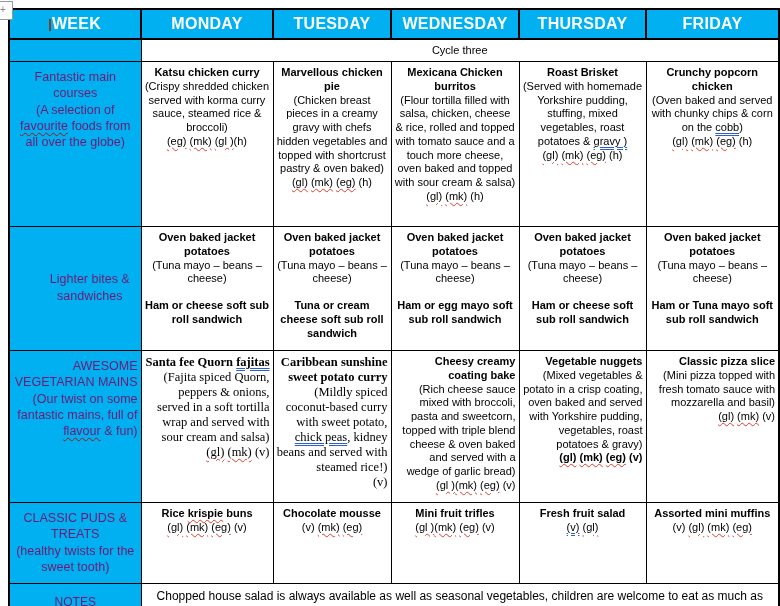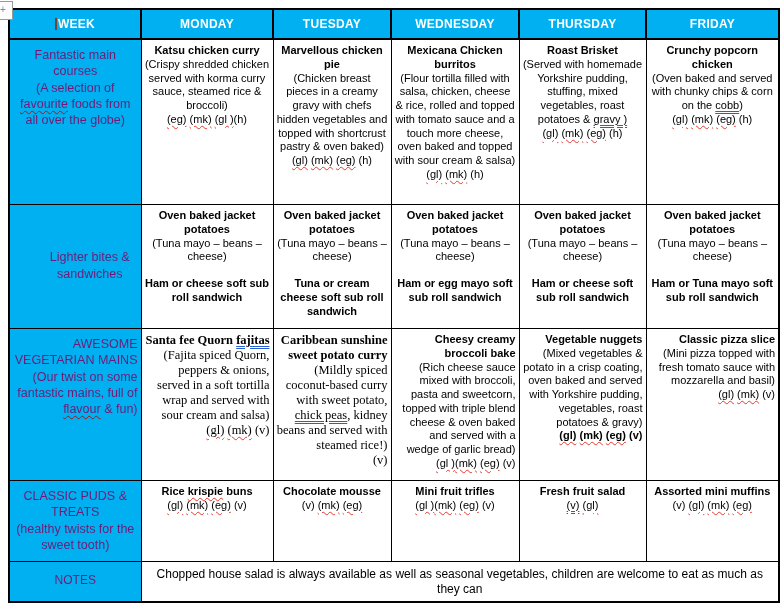--- a/index.html
+++ b/index.html
@@ -4,21 +4,21 @@
 <style>
   html,body{margin:0;padding:0;background:#fff;}
   body{width:780px;height:606px;overflow:hidden;font-family:"Liberation Sans",sans-serif;color:#000;}
   .page{position:relative;width:780px;height:606px;background:#fff;}
   .handle{position:absolute;left:-7px;top:1px;width:18px;height:17px;border:1px solid #999;
           background:#fdfdfd;color:#888;font-size:10px;line-height:15px;text-align:center;z-index:5;}
   table.menu{position:absolute;left:8px;top:8px;width:770px;border-collapse:collapse;table-layout:fixed;
              border:2px solid #000;}
   th,td{border:1.6px solid #000;padding:2px 3px;text-align:center;vertical-align:top;overflow:hidden;
         font-size:11px;line-height:1.25;}
-  thead th{background:var(--accent);color:#fff;font-weight:bold;font-size:12px;height:24px;
+  thead th{background:var(--accent);color:#fff;font-weight:bold;font-size:16px;height:24px;
            vertical-align:middle;border-width:2px;letter-spacing:.3px;}
   td.label-cell{background:var(--accent);color:#701a75;font-size:12.5px;line-height:1.3;padding-top:7px;}
   tr.tr-cycle td{height:17px;vertical-align:middle;font-size:11px;}
   tr.tr-cycle td.label-cell{padding-top:0;}
   tr.cat-mains td{height:155px;}
   tr.cat-lighter td{height:117px;}
   tr.cat-lighter td.label-cell{vertical-align:middle;padding-top:0;padding-left:32px;}
   tr.cat-veg td{height:142px;text-align:right;}
   tr.cat-puds td{height:71px;}
   tr.cat-notes td{height:35px;vertical-align:middle;font-size:12px;}
@@ -51,20 +51,24 @@
       <tr>
           <th><span class="cursor"></span>WEEK</th>
           <th>MONDAY</th>
           <th>TUESDAY</th>
           <th>WEDNESDAY</th>
           <th>THURSDAY</th>
           <th>FRIDAY</th>
         </tr>
     </thead>
     <tbody>
+        <tr class="tr-cycle">
+          <td class="label-cell"></td>
+          <td colspan="5">Cycle three</td>
+        </tr>
         <tr class="cat-mains">
           <td class="label-cell">
             <div class="line"><span>Fantastic main courses</span></div>
             <div class="line"><span>(A selection of </span><span class="u-red">favourite</span><span> foods from all over the globe)</span></div>
           </td>
           <td class="day-cell">
             <div class="line b"><span>Katsu chicken curry</span></div>
             <div class="line"><span>(Crispy shredded chicken served with korma curry sauce, steamed rice &amp; broccoli)</span></div>
             <div class="line"><span class="u-red">(eg)</span><span> </span><span class="u-red">(mk)</span><span> </span><span class="u-red">(gl )</span><span>(h)</span></div>
           </td>
@@ -133,21 +137,21 @@
             <div class="line b"><span>Santa fee Quorn </span><span class="u-blue">fajitas</span></div>
             <div class="line"><span>(Fajita spiced Quorn, peppers &amp; onions, served in a soft tortilla wrap and served with sour cream and salsa)</span></div>
             <div class="line"><span class="u-red">(gl)</span><span> </span><span class="u-red">(mk)</span><span> (v)</span></div>
           </td>
           <td class="day-cell serif">
             <div class="line b"><span>Caribbean sunshine sweet potato curry</span></div>
             <div class="line"><span>(Mildly spiced coconut-based curry with sweet potato, </span><span class="u-blue">chick peas</span><span>, kidney beans and served with steamed rice!)</span></div>
             <div class="line"><span>(v)</span></div>
           </td>
           <td class="day-cell">
-            <div class="line b"><span>Cheesy creamy broccoli bake</span></div>
+            <div class="line b"><span>Cheesy creamy coating bake</span></div>
             <div class="line"><span>(Rich cheese sauce mixed with broccoli, pasta and sweetcorn, topped with triple blend cheese &amp; oven baked and served with a wedge of garlic bread)</span></div>
             <div class="line"><span class="u-red">(gl )</span><span class="u-red">(mk)</span><span> </span><span class="u-red">(eg)</span><span> (v)</span></div>
           </td>
           <td class="day-cell">
             <div class="line b"><span>Vegetable nuggets</span></div>
             <div class="line"><span>(Mixed vegetables &amp; potato in a crisp coating, oven baked and served with Yorkshire pudding, vegetables, roast potatoes &amp; gravy)</span></div>
             <div class="line b"><span class="u-red">(gl)</span><span> </span><span class="u-red">(mk)</span><span> </span><span class="u-red">(eg)</span><span> (v)</span></div>
           </td>
           <td class="day-cell">
             <div class="line b"><span>Classic pizza slice</span></div>

